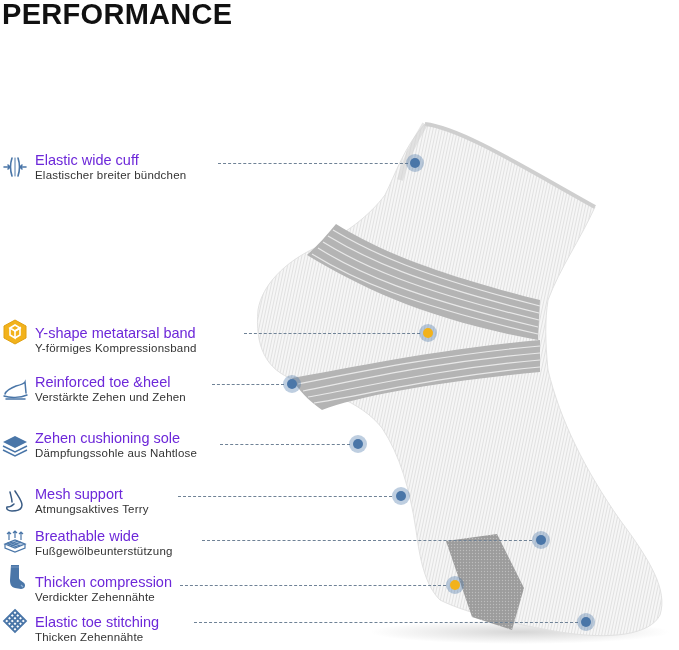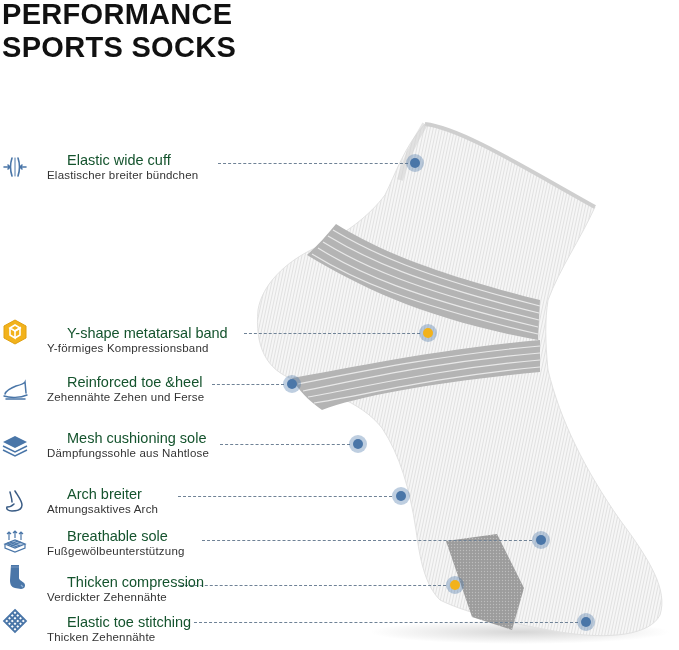--- a/index.html
+++ b/index.html
@@ -1,22 +1,22 @@
 <!DOCTYPE html>
 <html><head>
 <meta charset="utf-8">
 <style>
   html,body{margin:0;padding:0;background:#fff;}
   body{width:679px;height:650px;position:relative;overflow:hidden;font-family:"Liberation Sans",sans-serif;}
   .title{position:absolute;left:2px;top:-2px;font-family:"Liberation Sans",sans-serif;font-weight:bold;font-size:29px;line-height:33px;color:#111;letter-spacing:0.3px;}
   .sock{position:absolute;left:0;top:0;width:679px;height:650px;}
   .feature{position:absolute;left:0;height:40px;}
   .feature .icon{position:absolute;left:2px;top:2px;width:26px;height:26px;}
-  .feature .en{position:absolute;left:35px;top:0;font-size:14.5px;line-height:17px;color:#14532d;white-space:nowrap;margin-left:32px;}
-  .feature .de{position:absolute;left:35px;top:16px;font-size:11.5px;line-height:14px;color:#333;white-space:nowrap;letter-spacing:0.2px;margin-left:12px;}
+  .feature .en{position:absolute;left:35px;top:0;font-size:14.5px;line-height:17px;color:#6d28d9;white-space:nowrap;}
+  .feature .de{position:absolute;left:35px;top:16px;font-size:11.5px;line-height:14px;color:#333;white-space:nowrap;letter-spacing:0.2px;}
   .leader{position:absolute;height:0;border-top:1.3px dashed #6f8296;}
   .dot{position:absolute;width:18px;height:18px;border-radius:50%;background:rgba(70,115,165,0.35);}
   .dot::after{content:"";position:absolute;left:4px;top:4px;width:10px;height:10px;border-radius:50%;background:#4a76a8;}
   .dot.gold::after{background:#f2b21b;}
 </style>
 </head>
 <body>
 
 <svg class="sock" viewBox="0 0 679 650" xmlns="http://www.w3.org/2000/svg">
   <defs>
@@ -60,21 +60,20 @@
     <path d="M303,391 C350,382 432,362 540,353"></path>
     <path d="M308,397 C355,389 436,369 540,360"></path>
     <path d="M314,403 C360,396 440,376 540,367"></path>
   </g>
 
   <path d="M446,541 L497,534 L524,588 L512,630 L472,617 Z" fill="url(#mesh)"></path>
 </svg>
 
 <div class="title">
   <div>PERFORMANCE</div>
-  <div>SPORTS SOCKS</div>
 </div>
 
 <div class="leader" style="left:218px;top:163px;width:190px;"></div>
 <div class="dot" style="left:406px;top:154px;"></div>
 
 <div class="leader" style="left:244px;top:333px;width:176px;"></div>
 <div class="dot gold" style="left:419px;top:324px;"></div>
 
 <div class="leader" style="left:212px;top:384px;width:72px;"></div>
 <div class="dot" style="left:283px;top:375px;"></div>
@@ -123,58 +122,58 @@
 
 <div class="feature" style="top:374px;">
   <svg class="icon" viewBox="0 0 26 26">
     <g stroke="#4a76a8" stroke-width="1.5" fill="none" stroke-linecap="round">
       <path d="M3,18 C4,14 9,12 14,10 C18,9 22,8 23,6 L24,17"></path>
       <path d="M2,20 C8,22 18,22 25,19"></path>
       <path d="M4,23 L23,23"></path>
     </g>
   </svg>
   <span class="en">Reinforced toe &amp;heel</span>
-  <span class="de">Zehennähte Zehen und Ferse</span>
+  <span class="de">Verstärkte Zehen und Zehen</span>
 </div>
 
 <div class="feature" style="top:430px;">
   <svg class="icon" viewBox="0 0 26 26">
     <path d="M13,4 L25,10 L13,16 L1,10 Z" fill="#4a76a8"></path>
     <g stroke="#4a76a8" stroke-width="1.5" fill="none">
       <path d="M1,14 L13,20 L25,14"></path>
       <path d="M1,18 L13,24 L25,18"></path>
     </g>
   </svg>
-  <span class="en">Mesh cushioning sole</span>
+  <span class="en">Zehen cushioning sole</span>
   <span class="de">Dämpfungssohle aus Nahtlose</span>
 </div>
 
 <div class="feature" style="top:486px;">
   <svg class="icon" viewBox="0 0 26 26">
     <g stroke="#3a5c85" stroke-width="1.5" fill="none" stroke-linecap="round">
       <path d="M13,3 C16,8 20,13 20,17 C20,21 16,23 10,23 C6,23 4,21 5,19 C7,19 10,18 12,16"></path>
       <path d="M8,4 C9,8 10,11 10,14"></path>
     </g>
   </svg>
-  <span class="en">Arch breiter</span>
-  <span class="de">Atmungsaktives Arch</span>
+  <span class="en">Mesh support</span>
+  <span class="de">Atmungsaktives Terry</span>
 </div>
 
 <div class="feature" style="top:528px;">
   <svg class="icon" viewBox="0 0 26 26">
     <g stroke="#4a76a8" stroke-width="1.2" fill="none">
       <path d="M3,14 L13,10 L23,14 L13,18 Z" fill="#a8c0dc"></path>
       <path d="M3,14 L3,18 L13,22 L23,18 L23,14"></path>
       <path d="M6,15 L16,11 M9,16 L19,12 M8,12 L18,16 M5,13 L15,17"></path>
       <path d="M7,10 L7,2 M5,4 L7,2 L9,4"></path>
       <path d="M13,8 L13,1 M11,3 L13,1 L15,3"></path>
       <path d="M19,10 L19,2 M17,4 L19,2 L21,4"></path>
     </g>
   </svg>
-  <span class="en">Breathable sole</span>
+  <span class="en">Breathable wide</span>
   <span class="de">Fußgewölbeunterstützung</span>
 </div>
 
 <div class="feature" style="top:574px;">
   <svg class="icon" viewBox="0 0 26 26" style="top:-10px;">
     <path d="M9,1 L17,1 L17,14 C17,16 20,17 22,19 C24,21 23,25 19,25 L13,24 C9,23 8,20 8,16 Z" fill="#4a76a8"></path>
     <path d="M9,3 L17,3" stroke="#6f92bd" stroke-width="1.2"></path>
     <path d="M19,21 L21,23" stroke="#8fb0d6" stroke-width="1.2"></path>
   </svg>
   <span class="en">Thicken compression</span>

